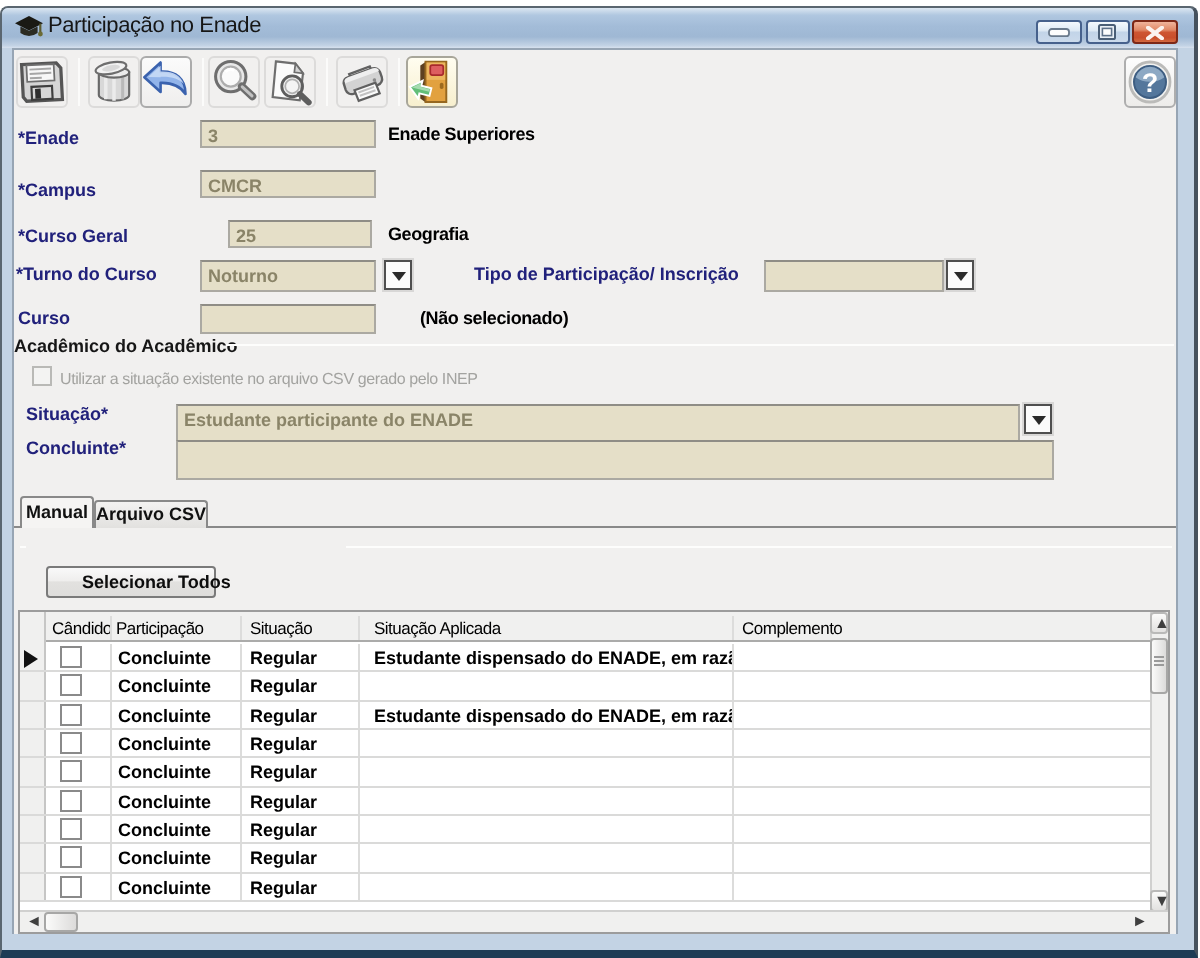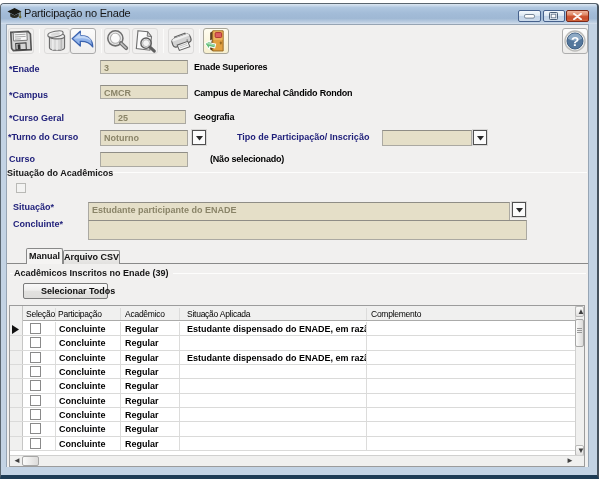--- a/index.html
+++ b/index.html
@@ -28,21 +28,21 @@
 
 .lbl { font-size:9px; font-weight:bold; color:#21217B; white-space:nowrap; line-height:9px; }
 .desc { font-size:9px; letter-spacing:-0.2px; font-weight:bold; color:#000; white-space:nowrap; line-height:11px; }
 .tbox { background:#E5DFC8; border:1px solid #ABA9A2; border-top-color:#8F8D86; font-size:9px; font-weight:bold; color:#8A8468; line-height:12px; padding:1px 0 0 3px; }
 .dbtn { width:14px; height:15px; background:#FBFBFB; border:1px solid #4F4F4F; outline:1px solid #D8D7D6; text-align:center; }
 .dbtn svg { display:block; margin:5px auto 0; }
 .gray { color:#A3A3A0; font-size:8px; letter-spacing:-0.2px; line-height:11px; white-space:nowrap; }
 .gtitle { font-size:9px; font-weight:bold; color:#161616; line-height:11px; white-space:nowrap; }
 .gline { height:1px; background:#CDCCCB; border-bottom:1px solid #FDFDFC; }
 
-.tab { font-size:9px; font-weight:bold; color:#111; text-align:center;margin-left:16px; }
+.tab { font-size:9px; font-weight:bold; color:#111; text-align:center; }
 #tab1 { left:10px; top:248px; width:37px; height:16px; background:#F5F4F3; border:1px solid #898989; border-bottom:none; border-radius:2px 2px 0 0; line-height:15px; z-index:3; }
 #tab2 { left:47px; top:250px; width:57px; height:14px; background:linear-gradient(to bottom,#F3F2F1,#E2E1DF); border:1px solid #898989; border-bottom:none; border-radius:2px 2px 0 0; line-height:13px; z-index:2; }
 #tabpanel { left:7px; top:263px; width:581px; height:204px; background:#F1F0EF; border-top:1px solid #898989; z-index:1; }
 
 #selbtn { left:23px; top:283px; width:85px; height:16px; border:1px solid #7A7A7A; border-radius:2px;
   background:linear-gradient(to bottom,#F9F9F9 0%,#EFEEED 45%,#E2E1DF 50%,#DEDDDB 100%);
   font-size:9px; font-weight:bold; color:#0D0D0D; text-align:center; line-height:14px; white-space:nowrap; }
 
 #grid { left:9px; top:305px; width:576px; height:162px; background:#fff; border:1px solid #9C9C9C; }
 .gh { font-size:8.5px; letter-spacing:-0.25px; color:#000; line-height:14px; white-space:nowrap; }
@@ -167,21 +167,20 @@
     <path d="M11,3.4 a7.6,7.6 0 0 1 7.2,5.2 a10,7.4 0 0 1 -14.4,0 a7.6,7.6 0 0 1 7.2,-5.2" fill="#93AEC9" opacity="0.9"></path>
     <text x="11" y="15.8" font-family="Liberation Sans, sans-serif" font-size="13.5" font-weight="bold" fill="#FFFFFF" text-anchor="middle">?</text>
   </svg>
 
   <div class="abs lbl" style="left:9px;top:65px;">*Enade</div>
   <div class="abs tbox" style="left:100px;top:60px;width:88px;height:14px;">3</div>
   <div class="abs desc" style="left:194px;top:62px;">Enade Superiores</div>
 
   <div class="abs lbl" style="left:9px;top:91px;">*Campus</div>
   <div class="abs tbox" style="left:100px;top:85px;width:88px;height:14px;">CMCR</div>
-  <div class="abs desc" style="left:194px;top:88px;">Campus de Marechal Cândido Rondon</div>
 
   <div class="abs lbl" style="left:9px;top:114px;">*Curso Geral</div>
   <div class="abs tbox" style="left:114px;top:110px;width:72px;height:14px;">25</div>
   <div class="abs desc" style="left:194px;top:112px;">Geografia</div>
 
   <div class="abs lbl" style="left:8px;top:133px;">*Turno do Curso</div>
   <div class="abs tbox" style="left:100px;top:130px;width:88px;height:16px;line-height:13px;">Noturno</div>
   <div class="abs dbtn" style="left:192px;top:130px;">
       <svg width="7" height="5" viewBox="0 0 7 5">
         <polygon points="0,0 7,0 3.5,4.5" fill="#2A2A2A"></polygon>
@@ -192,51 +191,51 @@
   <div class="abs dbtn" style="left:473px;top:130px;">
       <svg width="7" height="5" viewBox="0 0 7 5">
         <polygon points="0,0 7,0 3.5,4.5" fill="#2A2A2A"></polygon>
       </svg>
     </div>
 
   <div class="abs lbl" style="left:9px;top:155px;">Curso</div>
   <div class="abs tbox" style="left:100px;top:152px;width:88px;height:15px;"></div>
   <div class="abs desc" style="left:210px;top:154px;">(Não selecionado)</div>
 
-  <div class="abs gtitle" style="left:7px;top:168px;">Situação do Acadêmicos</div>
+  <div class="abs gtitle" style="left:7px;top:168px;">Acadêmico do Acadêmico</div>
   <div class="abs gline" style="left:113px;top:172px;width:474px;"></div>
   <div class="abs" style="left:16px;top:183px;width:10px;height:10px;background:#F3F3F2;border:1px solid #B9B9B6;"></div>
+  <div class="abs gray" style="left:30px;top:184px;">Utilizar a situação existente no arquivo CSV gerado pelo INEP</div>
   <div class="abs lbl" style="left:13px;top:203px;">Situação*</div>
   <div class="abs tbox" style="left:88px;top:202px;width:422px;height:32px;line-height:13px;">Estudante participante do ENADE</div>
   <div class="abs dbtn" style="left:512px;top:202px;">
       <svg width="7" height="5" viewBox="0 0 7 5">
         <polygon points="0,0 7,0 3.5,4.5" fill="#2A2A2A"></polygon>
       </svg>
     </div>
   <div class="abs lbl" style="left:13px;top:220px;">Concluinte*</div>
   <div class="abs tbox" style="left:88px;top:220px;width:439px;height:20px;"></div>
 
   <div id="tabpanel" class="abs"></div>
   <div id="tab1" class="abs tab">Manual</div>
   <div id="tab2" class="abs tab">Arquivo CSV</div>
 
-  <div class="abs gtitle" style="left:14px;top:268px;z-index:4;">Acadêmicos Inscritos no Enade (39)</div>
   <div class="abs gline" style="left:10px;top:273px;width:3px;z-index:4;"></div>
   <div class="abs gline" style="left:173px;top:273px;width:413px;z-index:4;"></div>
   <div id="selbtn" class="abs" style="z-index:4;padding-left:17px;">Selecionar Todos</div>
 
   <div id="grid" class="abs" style="z-index:4;"></div>
   <div id="gridinner" class="abs" style="left:10px;top:306px;width:574px;height:160px;z-index:5;">
 
     <div class="abs sb" style="left:0;top:0;width:565px;height:15px;border-bottom:1px solid #ABABAA;"></div>
 
     <div class="abs sb" style="left:0;top:0;width:13px;height:144px;border-right:1px solid #C6C6C5;"></div>
-    <div class="abs gh" style="left:16px;top:1px;">Seleção</div>
+    <div class="abs gh" style="left:16px;top:1px;">Cândido</div>
     <div class="abs gh" style="left:48px;top:1px;">Participação</div>
-    <div class="abs gh" style="left:115px;top:1px;">Acadêmico</div>
+    <div class="abs gh" style="left:115px;top:1px;">Situação</div>
     <div class="abs gh" style="left:177px;top:1px;">Situação Aplicada</div>
     <div class="abs gh" style="left:361px;top:1px;">Complemento</div>
     <div class="abs colline" style="left:45px;top:2px;height:12px;"></div>
     <div class="abs colline" style="left:110px;top:2px;height:12px;"></div>
     <div class="abs colline" style="left:169px;top:2px;height:12px;"></div>
     <div class="abs colline" style="left:356px;top:2px;height:12px;"></div>
 
     <div class="abs colline" style="left:45px;top:16px;height:128px;"></div>
     <div class="abs colline" style="left:110px;top:16px;height:128px;"></div>
     <div class="abs colline" style="left:169px;top:16px;height:128px;"></div>

